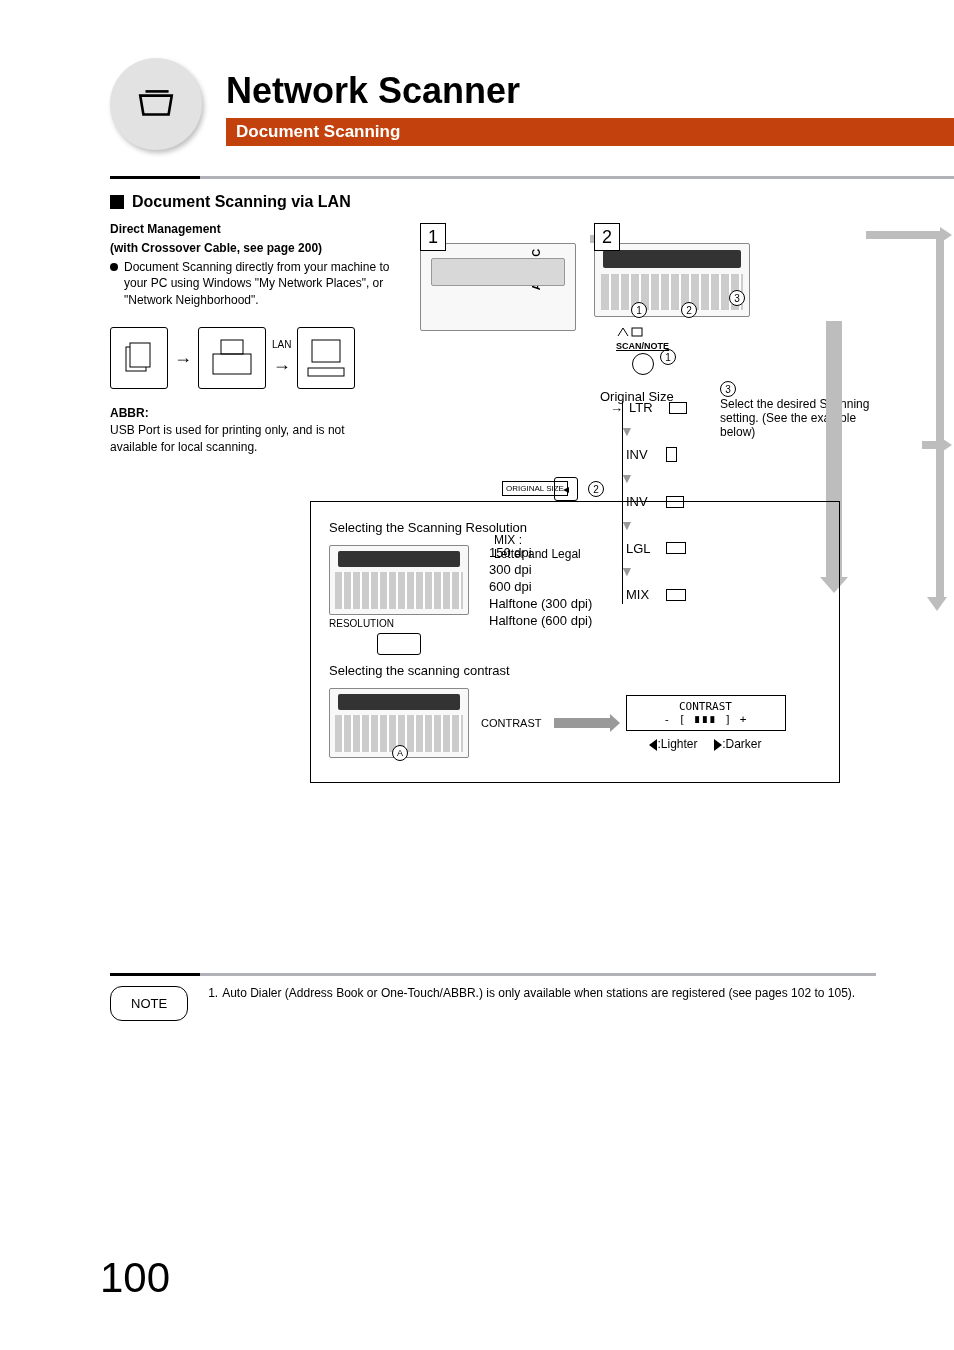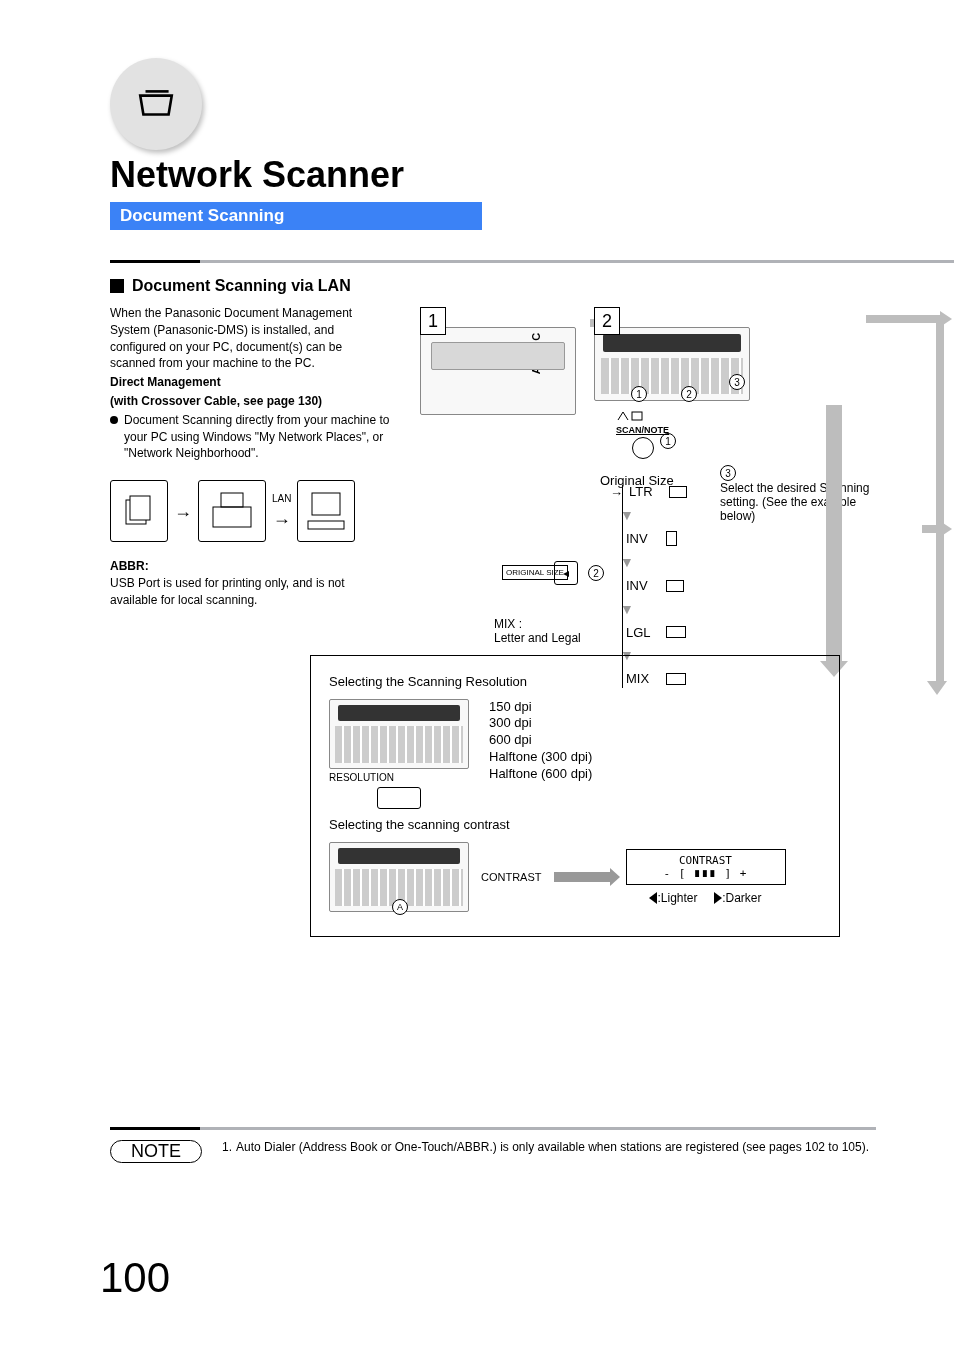--- a/index.html
+++ b/index.html
@@ -1,25 +1,25 @@
 <!DOCTYPE html>
 <html><head>
 <meta charset="utf-8">
 <style>
   * { box-sizing: border-box; margin: 0; padding: 0; }
   body { font-family: Arial, Helvetica, sans-serif; width: 954px; height: 1350px; background: #fff; color: #000; position: relative; }
   .page { padding: 54px 78px 40px 110px; position: relative; height: 100%; }
   
-  .header-row { display: flex; align-items: flex-start; flex-direction: column; }
+  .header-row { display: flex; align-items: flex-end; }
   .icon-circle { width: 92px; height: 92px; background: #e2e2e2; border-radius: 50%; box-shadow: 2px 3px 5px rgba(0,0,0,0.25); display:flex; align-items:center; justify-content:center; flex-shrink:0; margin-right: 24px; margin-top: 0; position: relative; top: 4px; }
   .scanner-glyph { width: 42px; height: 42px; }
   
   .title-block { flex: 1; }
   .main-title { font-size: 36px; font-weight: bold; margin-top: 8px; margin-bottom: 6px; }
-  .sub-band { background: #3b82f6; color:#fff; font-weight:bold; font-size:17px; padding: 4px 10px; width: calc(100% + 78px); }
+  .sub-band { background: #c2410c; color:#fff; font-weight:bold; font-size:17px; padding: 4px 10px; width: calc(100% + 78px); }
   
   .accent-bar { height: 3px; background: #b0b2b7; margin: 30px 0 14px 0; width: calc(100% + 78px); position: relative; left: -0px;}
   .accent-bar::before { content:""; display:block; width: 90px; height:3px; background:#000; }
 
   .section-head { display:flex; align-items:center; margin-bottom: 10px; }
   .section-head .sq { width:14px; height:14px; background:#000; margin-right: 8px; }
   .section-head .txt { font-weight:bold; font-size:16px; }
 
   .content-row { display:flex; gap: 30px; }
   .left-col { width: 280px; font-size: 12px; line-height: 1.4; }
@@ -80,21 +80,21 @@
   .contrast-arrow::after{content:"";position:absolute;right:-6px;top:-4px;border-left:10px solid #999;border-top:9px solid transparent;border-bottom:9px solid transparent;}
   .contrast-lcd{border:1.5px solid #000;padding:4px 10px;font-family:monospace;font-size:11px;min-width:160px;text-align:center;}
   .contrast-bar{display:inline-block;letter-spacing:1px;}
   .ld{font-size:12px;margin-top:6px;text-align:center;}
   .tri-l{display:inline-block;border-right:8px solid #000;border-top:6px solid transparent;border-bottom:6px solid transparent;vertical-align:middle;}
   .tri-r{display:inline-block;border-left:8px solid #000;border-top:6px solid transparent;border-bottom:6px solid transparent;vertical-align:middle;}
   
   .footer-bar{height:3px;background:#b0b2b7;margin-top:190px;position:relative;}
   .footer-bar::before{content:"";display:block;width:90px;height:3px;background:#000;}
   .note-row{display:flex;gap:20px;margin-top:10px;font-size:12px;align-items:flex-start;}
-  .note-chip{border:1px solid #000;border-radius:12px;padding:0 20px;font-size:18px;flex-shrink:0;}
+  .note-chip{border:1px solid #000;border-radius:12px;padding:9px 20px;font-size:13px;flex-shrink:0;}
   
   .page-num{position:absolute;left:100px;bottom:48px;font-size:42px;}
   
   .flow-arrow{position:absolute;background:#bdbdbd;}
   
   .scanfile{position:absolute;left:196px;top:106px;text-align:center;font-size:9px;}
   .scanfile .ic{width:28px;height:14px;display:flex;justify-content:space-around;}
   .sf-circle{width:22px;height:22px;border:1px solid #000;border-radius:50%;margin:2px auto 0;}
   .c1b{position:absolute;left:240px;top:128px;}
 </style>
@@ -117,23 +117,22 @@
 
   <div class="accent-bar"></div>
 
   <div class="section-head">
     <div class="sq"></div>
     <div class="txt">Document Scanning via LAN</div>
   </div>
 
   <div class="content-row">
     <div class="left-col">
-      <p>When the Panasonic Document Management System (Panasonic-DMS) is installed, and configured on your PC, document(s) can be scanned from your machine to the PC.</p>
       <p class="bold">Direct Management</p>
-      <p class="bold">(with Crossover Cable, see page 130)</p>
+      <p class="bold">(with Crossover Cable, see page 200)</p>
       <div class="bullet-row">
         <div class="dot"></div>
         <div>Document Scanning directly from your machine to your PC using Windows "My Network Places", or "Network Neighborhood".</div>
       </div>
       <div class="lan-diagram">
         <div class="lan-box">
           <svg width="34" height="34" viewBox="0 0 34 34">
               <rect x="4" y="6" width="20" height="24" fill="none" stroke="#000"></rect>
               <rect x="8" y="2" width="20" height="24" fill="#fff" stroke="#000"></rect>
             </svg>

